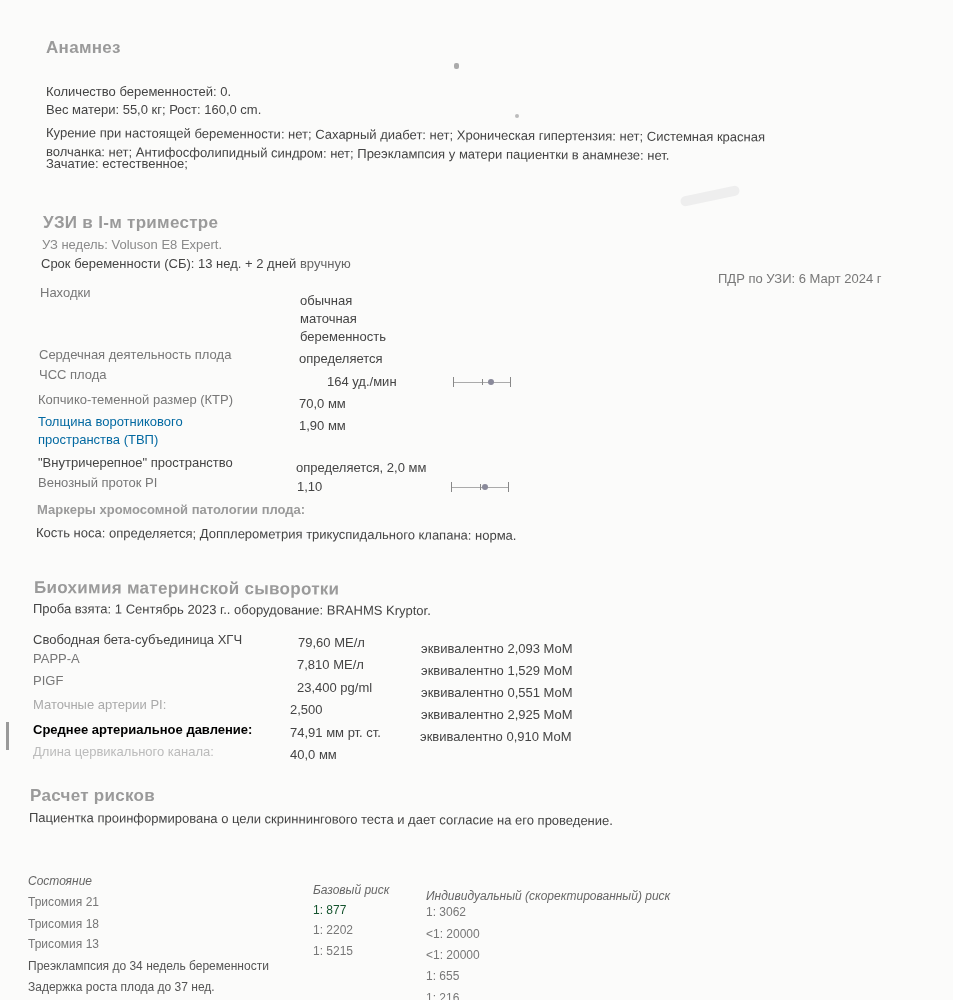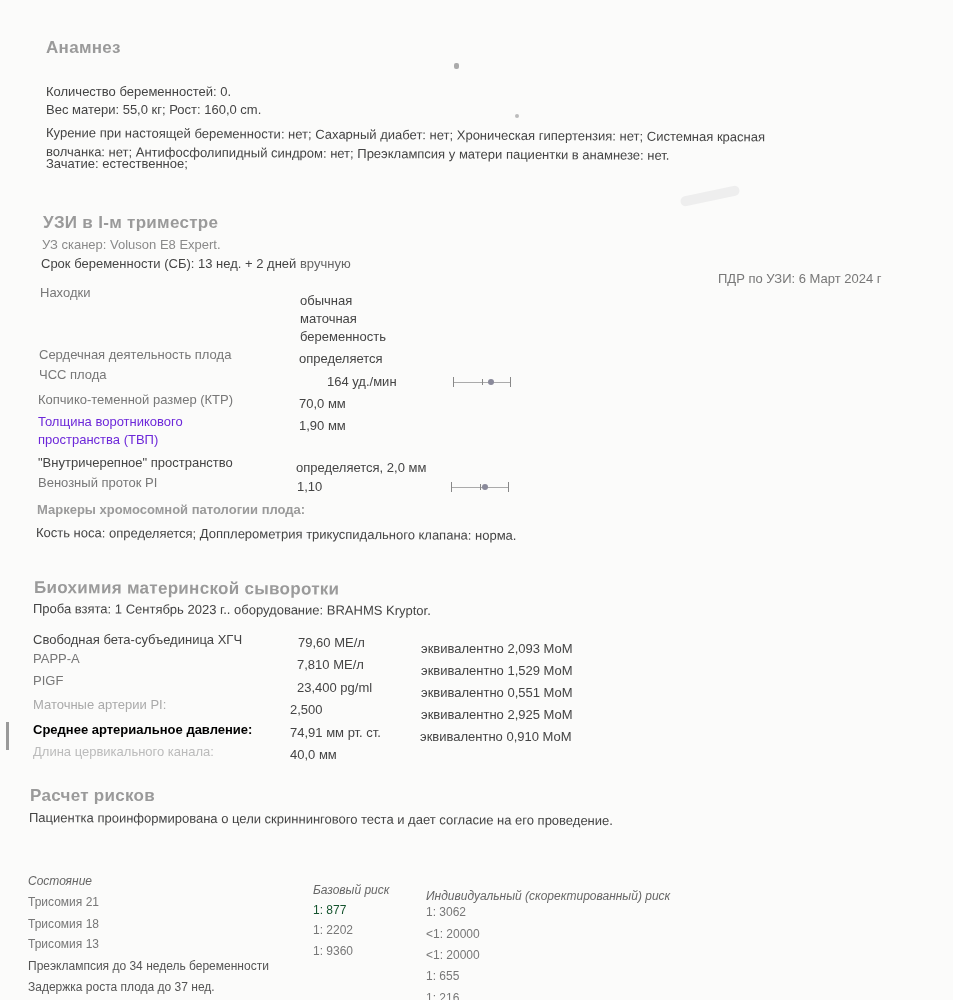--- a/index.html
+++ b/index.html
@@ -32,21 +32,21 @@
 <div class="page">
 
   <div class="abs h1" style="left:46px; top:22px;">Анамнез</div>
   <div class="abs t" style="left:46px; top:68px;">Количество беременностей: 0.</div>
   <div class="abs t" style="left:46px; top:86px;">Вес матери: 55,0 кг;  Рост: 160,0 cm.</div>
   <div class="abs t" style="left:46px; top:109px; transform:rotate(0.35deg); transform-origin:left;">Курение при настоящей беременности: нет;  Сахарный диабет: нет;  Хроническая гипертензия: нет;  Системная красная</div>
   <div class="abs t" style="left:46px; top:128px; transform:rotate(0.35deg); transform-origin:left;">волчанка: нет;  Антифосфолипидный синдром: нет;  Преэклампсия у матери пациентки в анамнезе: нет.</div>
   <div class="abs t" style="left:46px; top:140px;">Зачатие: естественное;</div>
 
   <div class="abs h1" style="left:43px; top:197px;">УЗИ в I-м триместре</div>
-  <div class="abs t-light" style="left:42px; top:221px;">УЗ сканер: Voluson E8 Expert.</div>
+  <div class="abs t-light" style="left:42px; top:221px;">УЗ недель: Voluson E8 Expert.</div>
   <div class="abs t" style="left:41px; top:240px;">
     <span>Срок беременности (СБ): 13 нед. + 2 дней</span>
     <span class="t-light" style="color:#666;">вручную</span>
   </div>
   <div class="abs t-light" style="left:718px; top:255px; color:#777;">ПДР по УЗИ: 6 Март 2024 г</div>
 
   <div class="abs t-light" style="left:40px; top:269px; color:#777;">Находки</div>
   <div class="abs t" style="left:300px; top:276px; line-height:18px;">
     <div>обычная</div>
     <div>маточная</div>
@@ -62,21 +62,21 @@
     <div class="line"></div>
     <div class="cap" style="left:0;"></div>
     <div class="cap" style="left:29px; height:6px; top:2px;"></div>
     <div class="cap" style="left:57px;"></div>
     <div class="dot" style="left:35px;"></div>
   </div>
 
   <div class="abs t-light" style="left:38px; top:376px; color:#777;">Копчико-теменной размер (КТР)</div>
   <div class="abs t" style="left:299px; top:380px;">70,0 мм</div>
 
-  <div class="abs t-light" style="left:38px; top:397px; line-height:18px; color:#6d28d9;">
+  <div class="abs t-light" style="left:38px; top:397px; line-height:18px; color:#0369a1;">
     <div>Толщина воротникового</div>
     <div>пространства (ТВП)</div>
   </div>
   <div class="abs t" style="left:299px; top:402px;">1,90 мм</div>
 
   <div class="abs t" style="left:38px; top:439px;">"Внутричерепное" пространство</div>
   <div class="abs t" style="left:296px; top:444px;">определяется, 2,0 мм</div>
 
   <div class="abs t-light" style="left:38px; top:459px; color:#777;">Венозный проток PI</div>
   <div class="abs t" style="left:297px; top:463px;">1,10</div>
@@ -130,21 +130,21 @@
       <div class="abs small" style="left:313px; top:887px; color:#14532d;">1: 877</div>
       <div class="abs small" style="left:426px; top:889px; color:#777;">1: 3062</div>
     </div>
     <div>
       <div class="abs small" style="left:28px; top:901px; color:#777;">Трисомия 18</div>
       <div class="abs small" style="left:313px; top:907px; color:#777;">1: 2202</div>
       <div class="abs small" style="left:426px; top:911px; color:#777;">&lt;1: 20000</div>
     </div>
     <div>
       <div class="abs small" style="left:28px; top:921px; color:#777;">Трисомия 13</div>
-      <div class="abs small" style="left:313px; top:928px; color:#777;">1: 9360</div>
+      <div class="abs small" style="left:313px; top:928px; color:#777;">1: 5215</div>
       <div class="abs small" style="left:426px; top:932px; color:#777;">&lt;1: 20000</div>
     </div>
     <div>
       <div class="abs small" style="left:28px; top:943px;">Преэклампсия до 34 недель беременности</div>
       <div class="abs small" style="left:313px; top:950px;"></div>
       <div class="abs small" style="left:426px; top:953px; color:#777;">1: 655</div>
     </div>
     <div>
       <div class="abs small" style="left:28px; top:964px;">Задержка роста плода до 37 нед.</div>
       <div class="abs small" style="left:313px; top:970px;"></div>

